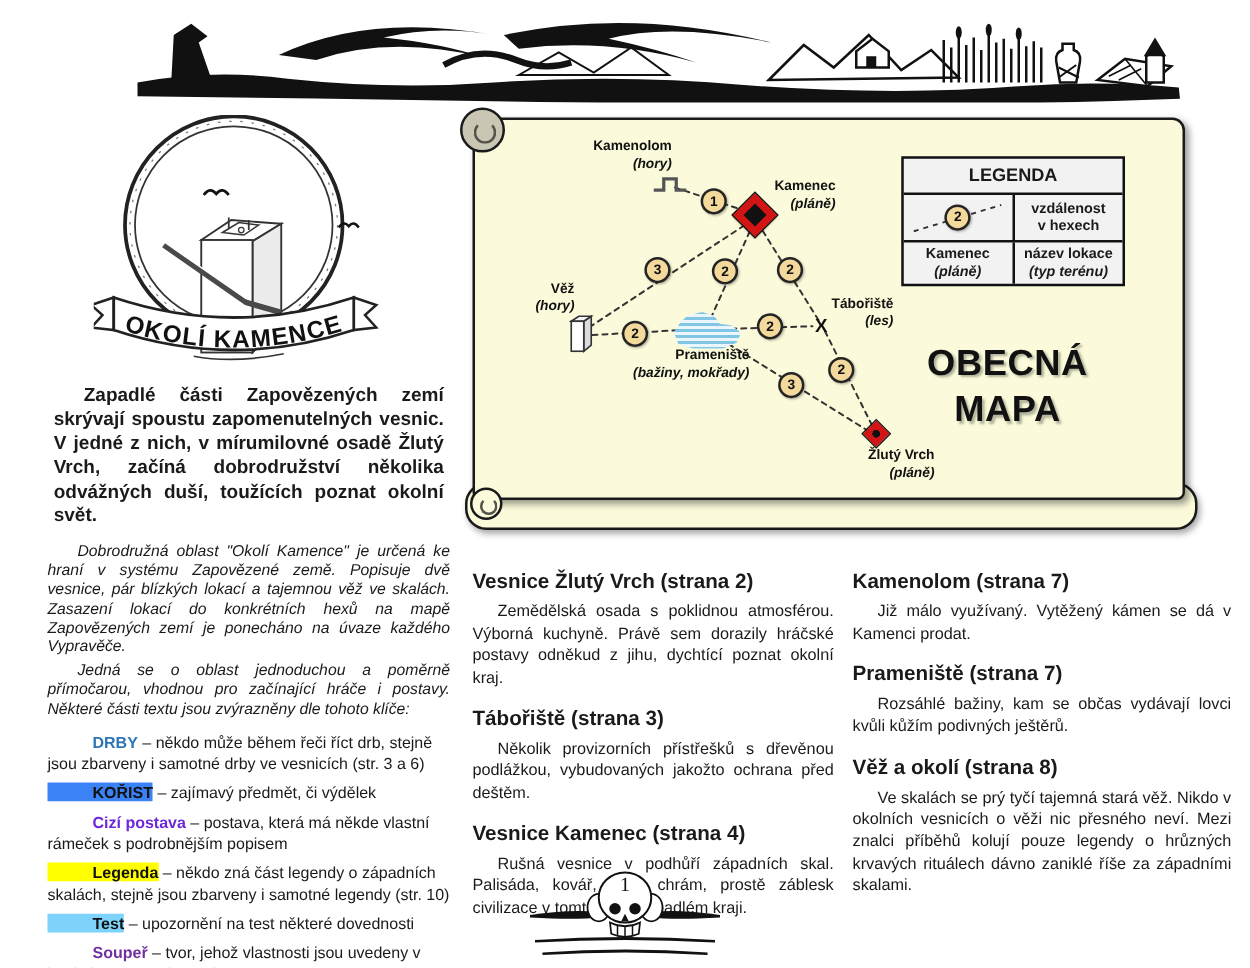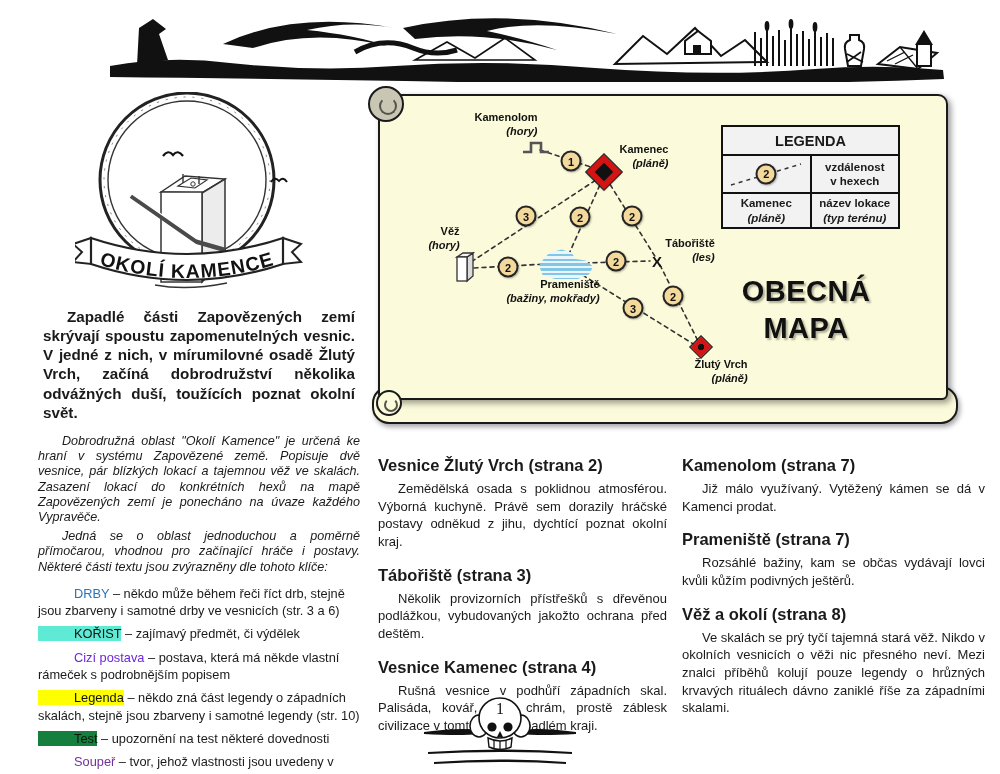--- a/index.html
+++ b/index.html
@@ -7,27 +7,27 @@
         font-family:"Liberation Sans","DejaVu Sans",sans-serif;color:#1a1a1a;}
   .abs{position:absolute;}
 
   
   .col-left{left:38px;top:302px;width:322px;}
   .lead{margin:5px;font-weight:bold;font-size:15.2px;line-height:1.26;text-align:justify;text-indent:24px;}
   .ital{margin:12px 0 0 0;font-style:italic;font-size:12.6px;line-height:1.21;text-align:justify;text-indent:24px;}
   .ital + .ital{margin-top:4px;}
   .key{margin-top:10px;}
   .key-item{margin:6px 0 0 0;font-size:12.8px;line-height:1.35;text-align:left;}
-  .term{font-weight:normal;padding-left:36px;}
+  .term{font-weight:bold;padding-left:36px;}
   .t-blue{color:#2E74B5;}
   .t-red{color:#6d28d9;}
   .t-purple{color:#7030A0;}
-  .hl-cyan{background:#5eead4;color:#111;}
+  .hl-cyan{background:#3b82f6;color:#111;}
   .hl-yellow{background:#FFFF00;color:#111;}
-  .hl-green{background:#15803d;color:#111;}
+  .hl-green{background:#7dd3fc;color:#111;}
 
   
   .col-mid{left:378px;top:450px;width:289px;}
   .col-right{left:682px;top:450px;width:303px;}
   .sec-head{margin:15px 0 5px 0;font-size:16.5px;font-weight:bold;line-height:1.15;}
   .sec:first-child .sec-head{margin-top:6px;}
   .sec-body{margin:0;font-size:13px;line-height:1.36;text-align:justify;text-indent:20px;}
 
   
   .map{left:378px;top:94px;width:570px;height:336px;}

